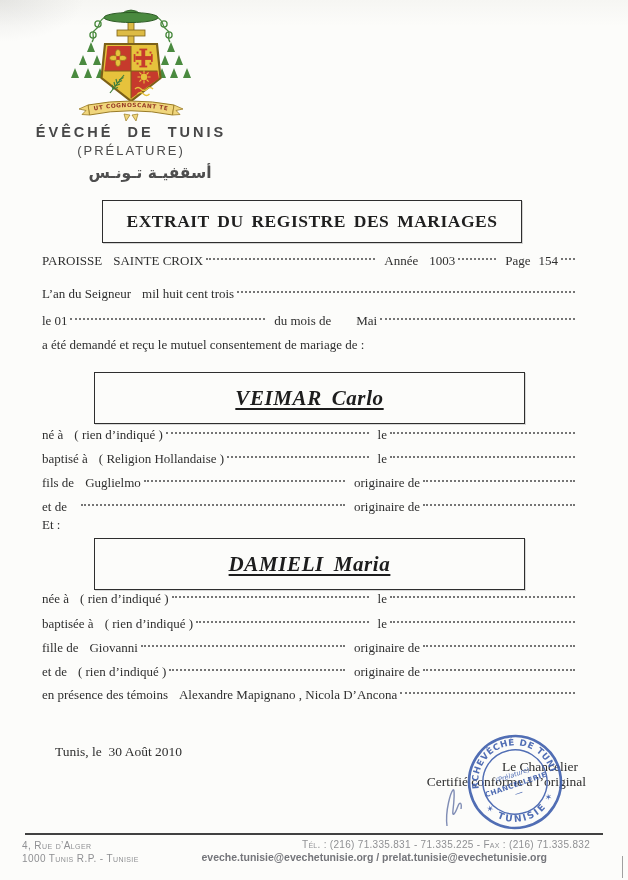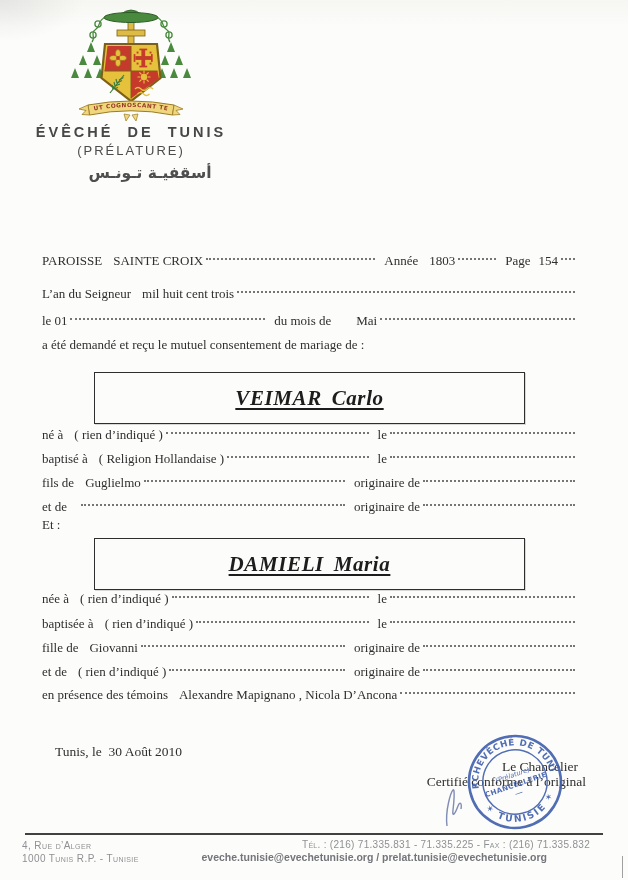--- a/index.html
+++ b/index.html
@@ -145,27 +145,30 @@
       </defs>
     <text font-size="5.8" font-weight="bold" fill="#963a26" letter-spacing="0.5">
       <textPath href="#mottoPath" startOffset="50%" text-anchor="middle">UT COGNOSCANT TE</textPath>
     </text>
   </svg>
 
   <div class="org-name">ÉVÊCHÉ  DE  TUNIS</div>
   <div class="org-subtitle">(PRÉLATURE)</div>
   <div class="org-arabic" dir="rtl">أسقفيـة  تـونـس</div>
 
+  <div class="title-box">
+    <span class="title">EXTRAIT DU REGISTRE DES MARIAGES</span>
+  </div>
 
   <div class="row" style="top:252px">
     <span class="lbl">PAROISSE</span>
     <span class="val">SAINTE CROIX</span>
     <span class="leader"></span>
     <span class="lbl mid">Année</span>
-    <span class="val">1803</span>
+    <span class="val">1003</span>
     <span class="leader w38"></span>
     <span class="lbl mid">Page</span>
     <span class="val" style="margin-left:8px">154</span>
     <span class="leader w16"></span>
   </div>
 
   <div class="row" style="top:285px">
     <span class="lbl">L’an du Seigneur</span>
     <span class="val">mil huit cent trois</span>
     <span class="leader"></span>

